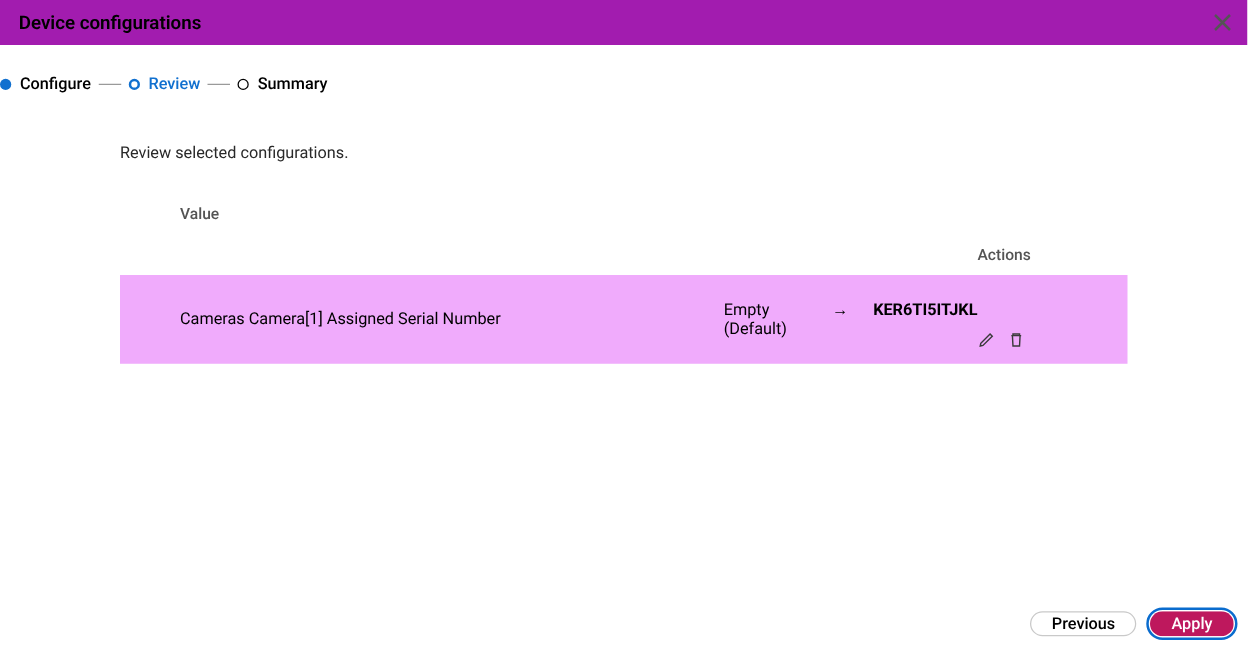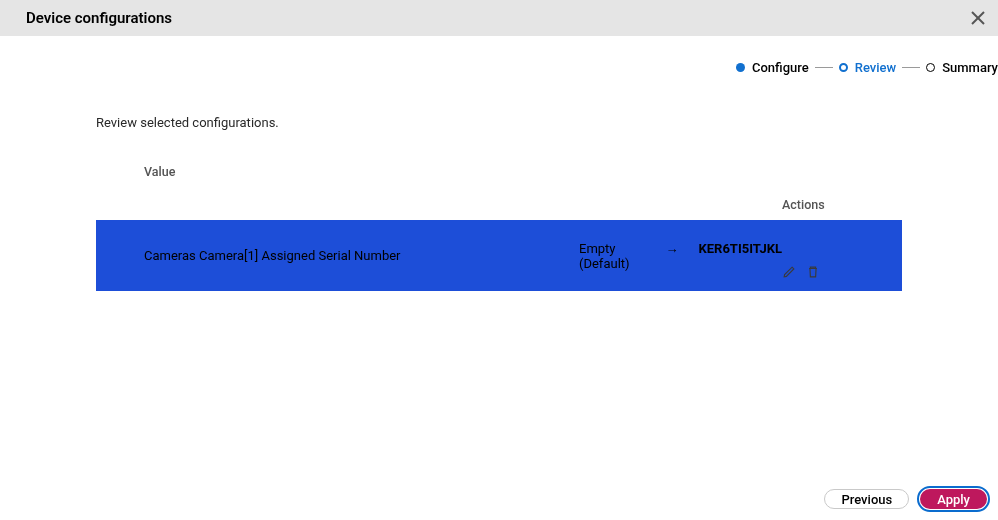--- a/index.html
+++ b/index.html
@@ -12,24 +12,24 @@
     body {
       width: 998px;
       height: 520px;
       background: #ffffff;
       position: relative;
       overflow: hidden;
     }
 
     .header {
       height: 36px;
-      background: #e5e5e5;
-      display: flex;
-      align-items: center;
-      padding: 0 26px;
+      background: #a21caf;
+      display: flex;
+      align-items: center;
+      padding: 0 15px;
       position: relative;
     }
 
     .header-title {
       font-size: 15px;
       font-weight: 600;
       color: #000;
     }
 
     .header-pill {
@@ -90,21 +90,21 @@
       width: 14px;
       height: 14px;
       stroke: #555;
       stroke-width: 2;
       fill: none;
     }
 
     .stepper {
       display: flex;
       align-items: center;
-      justify-content: flex-end;
+      justify-content: flex-start;
       margin-top: 24px;
       gap: 6px;
     }
 
     .step {
       display: flex;
       align-items: center;
       gap: 7px;
       font-size: 13px;
       font-weight: 500;
@@ -187,21 +187,21 @@
     .col-actions {
       flex: 0 0 72px;
       text-align: left;
       margin-top: 33px;
     }
 
     .config-data-row {
       display: flex;
       align-items: center;
       padding: 12px 48px;
-      background: #1d4ed8;
+      background: #f0abfc;
       font-size: 13px;
       color: #000;
     }
 
     .value-text {
       display: flex;
       align-items: baseline;
       gap: 20px;
       font-size: 13px;
     }

